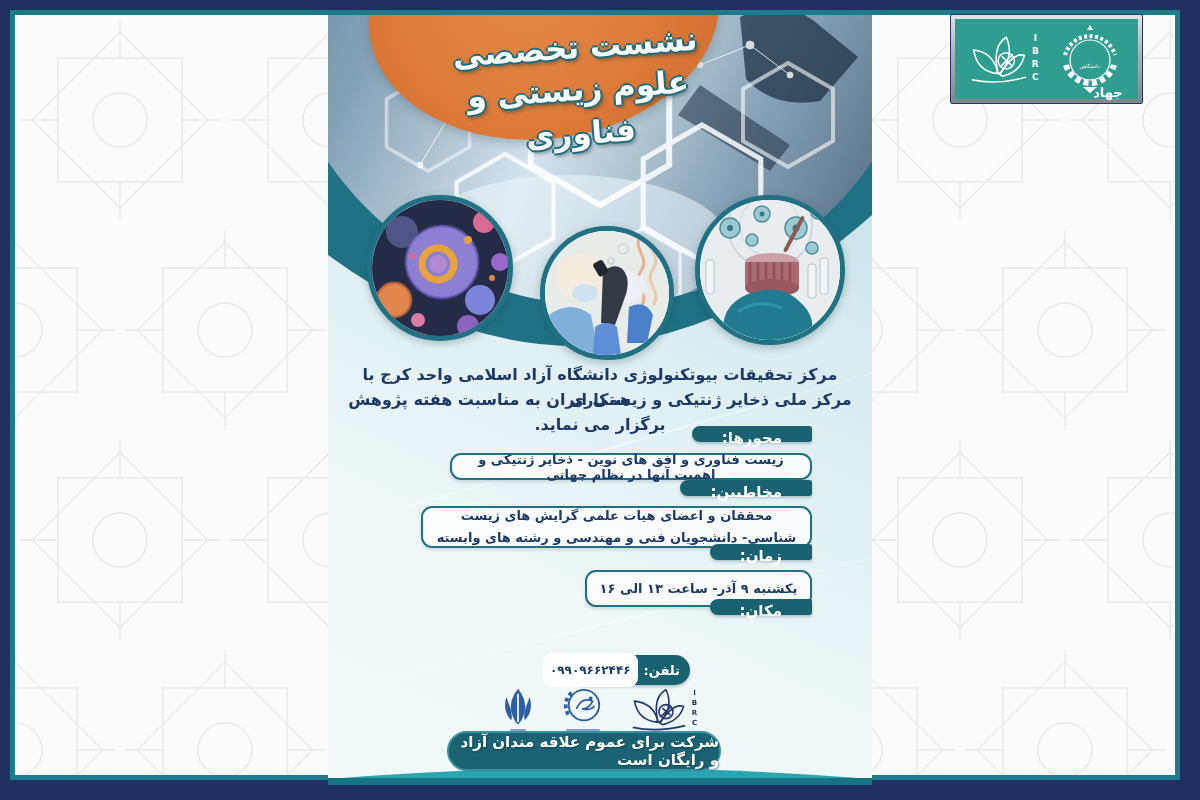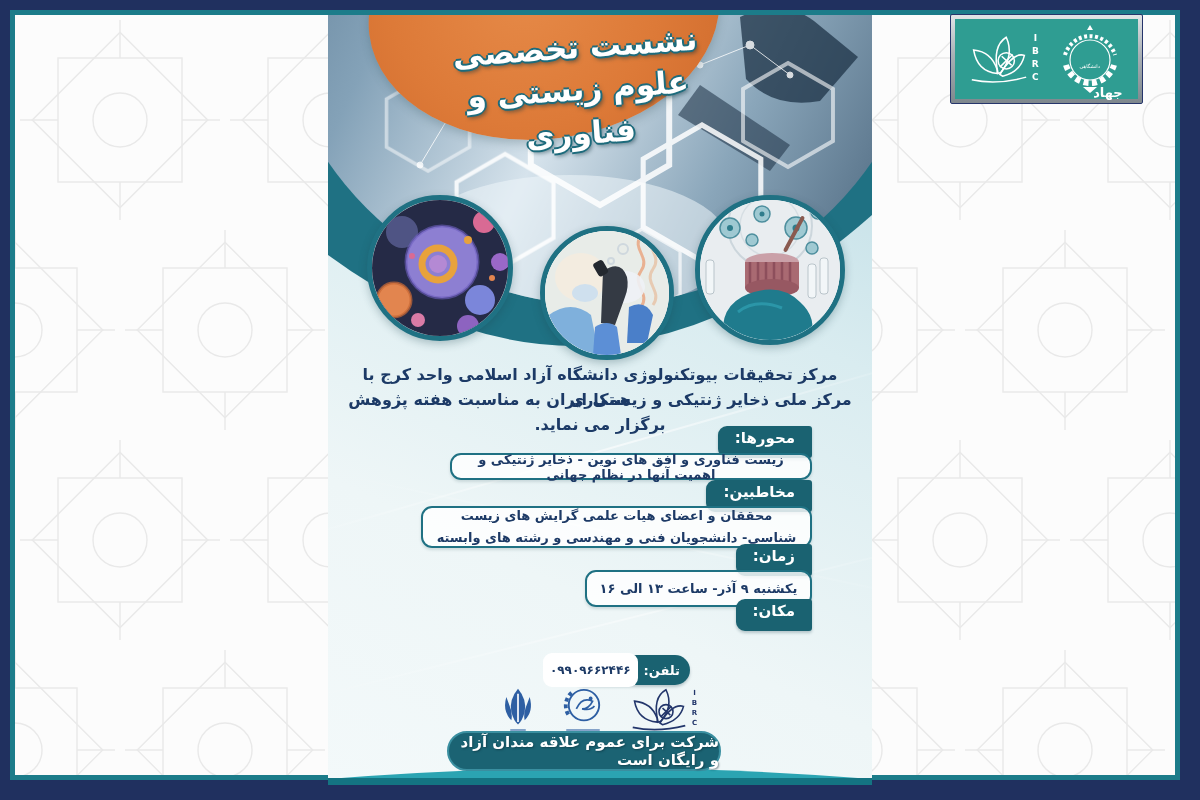--- a/index.html
+++ b/index.html
@@ -42,21 +42,21 @@
     text-shadow:-2px 0 0 #1d6b7c,2px 0 0 #1d6b7c,0 -2px 0 #1d6b7c,0 2px 0 #1d6b7c,2px 3px 4px rgba(10,50,60,.55);}
   .circle-img{
     position:absolute;border-radius:50%;overflow:hidden;border:5px solid #1f7183;
     box-shadow:inset 0 0 0 3px rgba(255,255,255,.9),0 3px 8px rgba(30,70,80,.3);
     background:#fff;
   }
   .circle-img svg{display:block;}
   .intro{position:absolute;left:12px;width:520px;text-align:center;direction:rtl;
     color:#1c3a66;font-weight:bold;font-size:16px;line-height:25px;}
   .sec-label{
-    position:absolute;right:60px;height:32px;line-height:24px;padding:0 17px;
+    position:absolute;right:60px;height:16px;line-height:24px;padding:0 30px;
     background:#1a6271;color:#fff;font-weight:bold;font-size:15px;direction:rtl;
     border-radius:9px 3px 3px 9px;box-shadow:0 2px 3px rgba(20,60,70,.25);
   }
   .sec-box{
     position:absolute;right:60px;background:rgba(255,255,255,.82);
     border:2px solid #1f7183;border-radius:11px;box-sizing:border-box;
     color:#1d3a66;font-weight:bold;font-size:13px;direction:rtl;text-align:center;
     display:flex;align-items:center;justify-content:center;padding:0 10px;
     box-shadow:0 2px 3px rgba(20,60,70,.15);
   }

